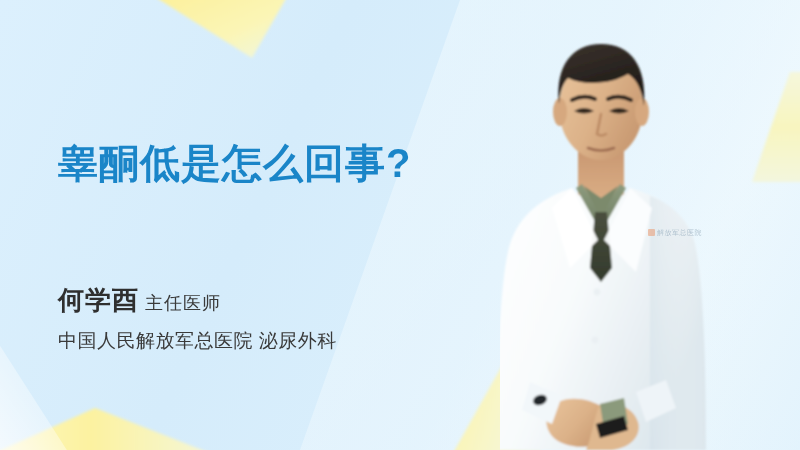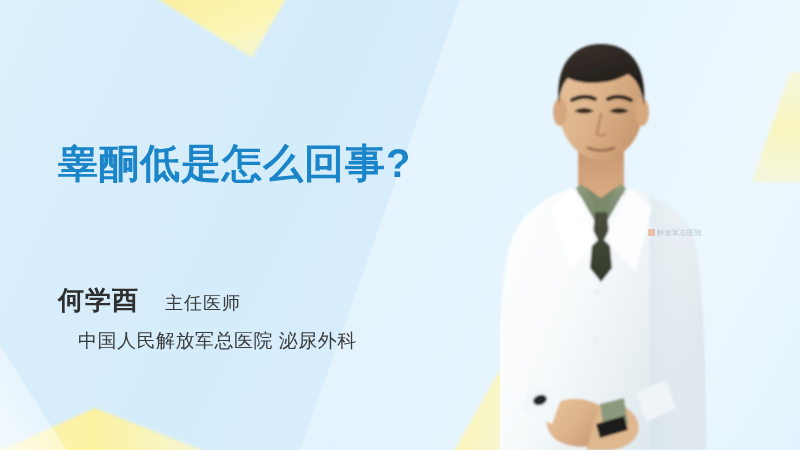--- a/index.html
+++ b/index.html
@@ -42,21 +42,21 @@
     color: #1a85c8;
     white-space: nowrap;
   }
 
   .byline {
     position: absolute;
     top: 283px;
     left: 0;
     display: flex;
     align-items: baseline;
-    gap: 26px;
+    gap: 6px;
   }
   .doctor-name {
     font-size: 26px;
     font-weight: bold;
     color: #2f2f2f;
     letter-spacing: 1px;
     white-space: nowrap;
   }
   .doctor-title {
     font-size: 18px;
@@ -67,21 +67,20 @@
     text-align: right;
   }
   .affiliation {
     position: absolute;
     top: 328px;
     left: 0;
     font-size: 19px;
     color: #3a3a3a;
     letter-spacing: 0.5px;
     white-space: nowrap;
-    margin-left: 20px;
   }
 
   
   .portrait {
     position: absolute;
     right: 0;
     bottom: 0;
     width: 300px;
     height: 450px;
     z-index: 4;

